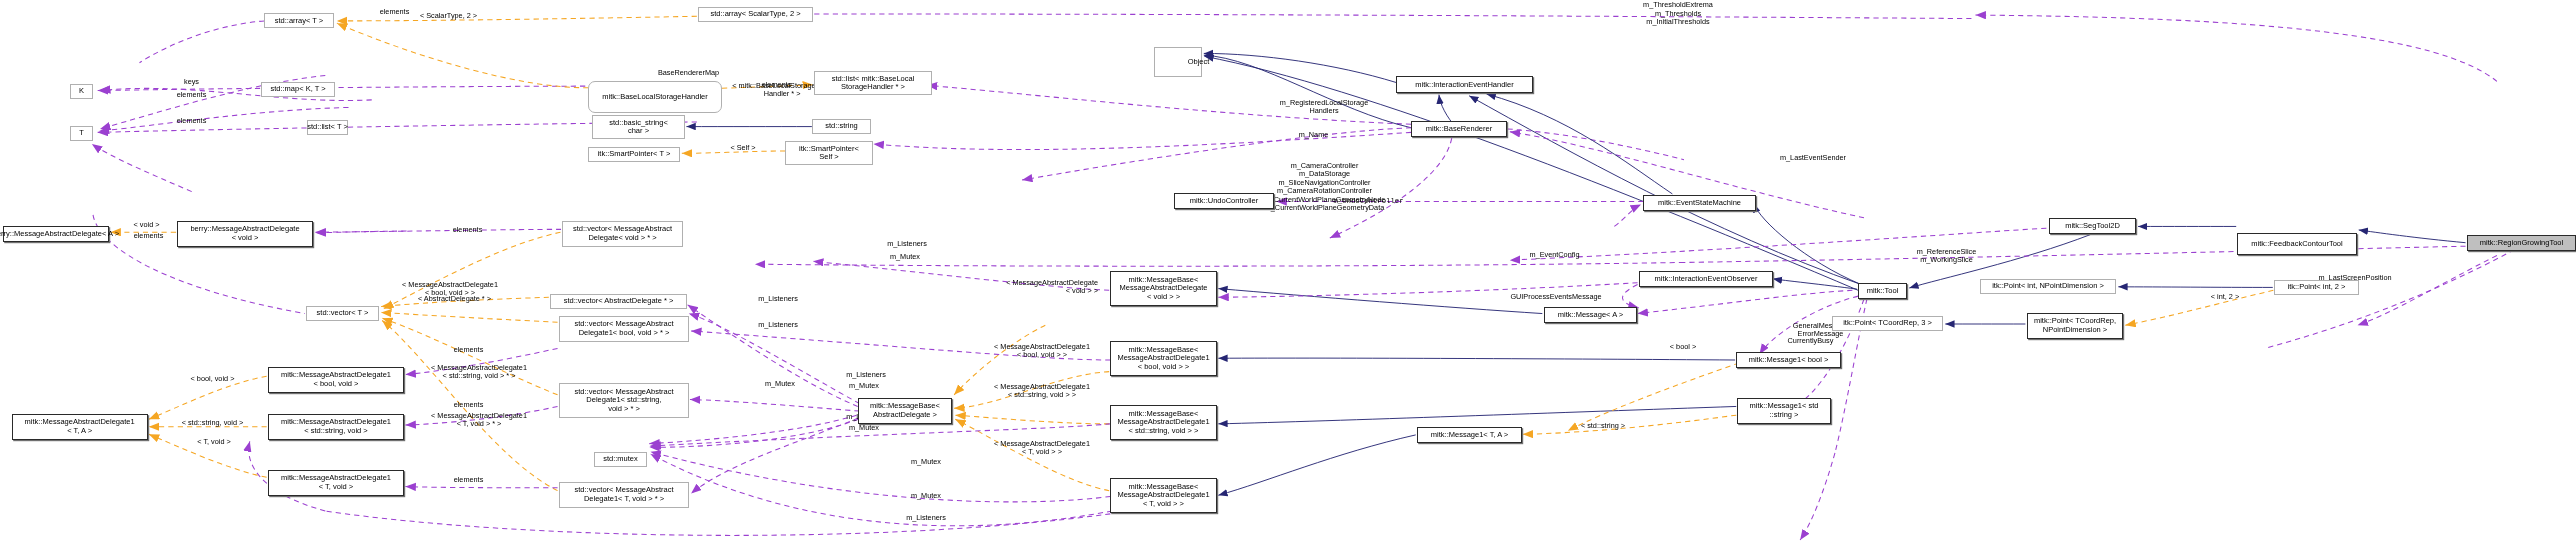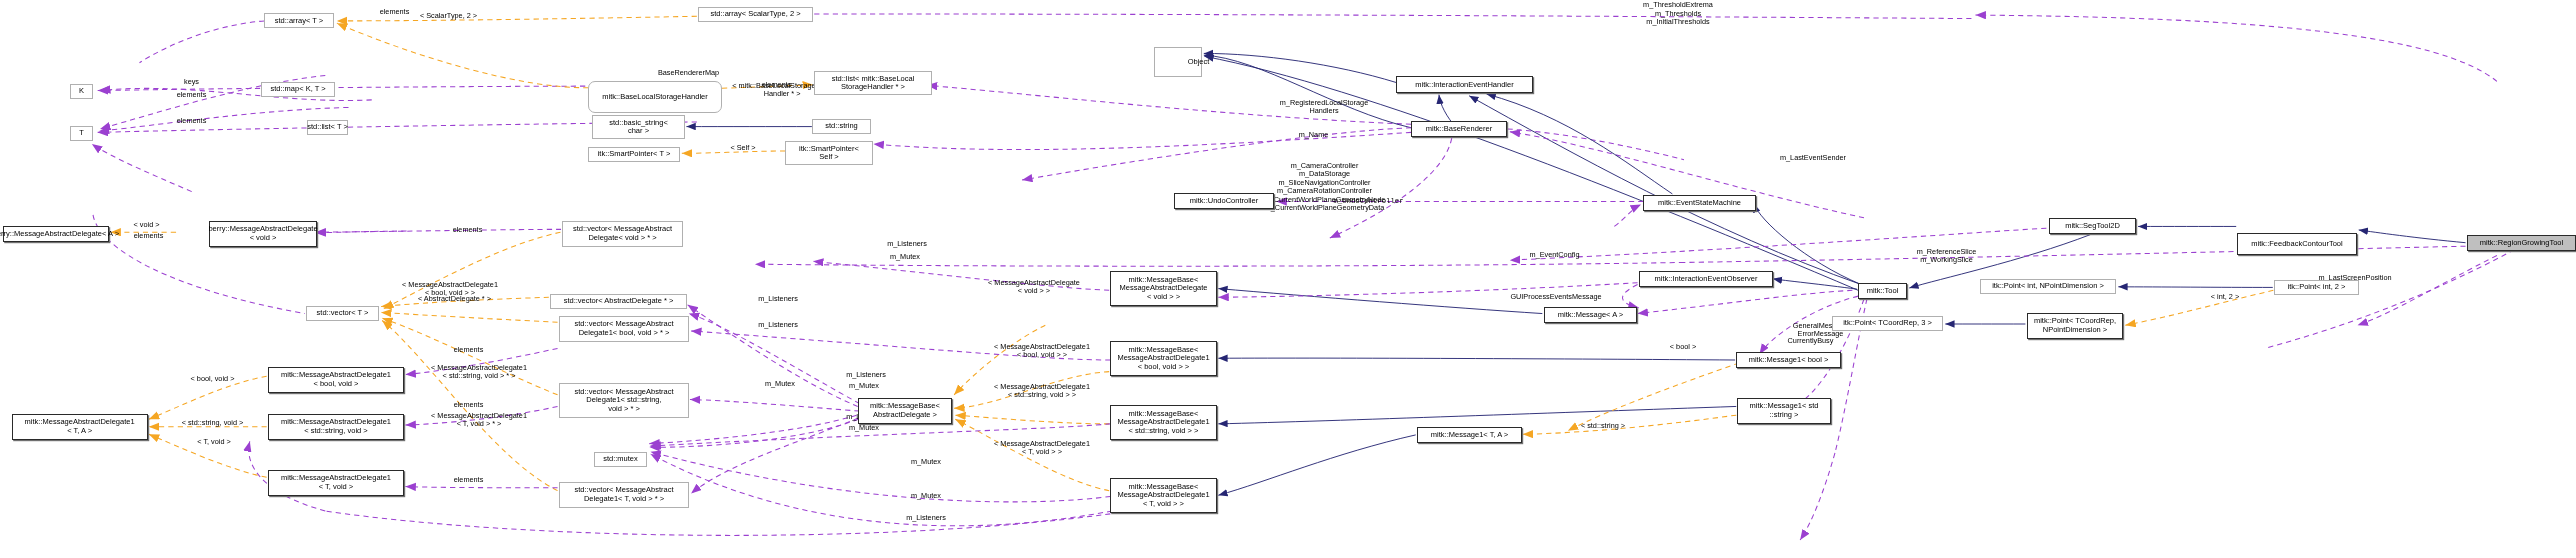--- a/index.html
+++ b/index.html
@@ -223,21 +223,21 @@
       <div class="node tpl" style="left: 812px; top: 119px; width: 59px; height: 15px;">std::string</div>
       <div class="node tpl" style="left: 588px; top: 147px; width: 92px; height: 15px;">itk::SmartPointer&lt; T &gt;</div>
       <div class="node tpl" style="left: 785px; top: 141px; width: 88px; height: 24.4px;">itk::SmartPointer&lt;
 Self &gt;</div>
       <div class="node cls" style="left: 1174px; top: 193px; width: 100px; height: 16.3px;">mitk::UndoController</div>
       <div class="node cls" style="left: 1643px; top: 195px; width: 113px; height: 16.3px; text-align: right;">mitk::EventStateMachine</div>
       <div class="node cls" style="left: 2049px; top: 218px; width: 87px; height: 16.3px;">mitk::SegTool2D</div>
       <div class="node cls" style="left: 2237px; top: 233px; width: 120px; height: 22px;">mitk::FeedbackContourTool</div>
       <div class="node focus" style="left: 2467px; top: 235px; width: 109px; height: 16.3px;">mitk::RegionGrowingTool</div>
       <div class="node cls" style="left: 2.9px; top: 226px; width: 106px; height: 16.3px;">berry::MessageAbstractDelegate&lt; A &gt;</div>
-      <div class="node cls" style="left: 177px; top: 221px; width: 108px; height: 25.6px; margin-left: 32px;">berry::MessageAbstractDelegate
+      <div class="node cls" style="left: 177px; top: 221px; width: 136px; height: 25.6px;">berry::MessageAbstractDelegate
 &lt; void &gt;</div>
       <div class="node tpl" style="left: 562px; top: 221px; width: 121px; height: 25.6px;">std::vector&lt; MessageAbstract
 Delegate&lt; void &gt; * &gt;</div>
       <div class="node tpl" style="left: 306px; top: 306px; width: 73px; height: 15px;">std::vector&lt; T &gt;</div>
       <div class="node tpl" style="left: 550px; top: 294px; width: 137px; height: 15px;">std::vector&lt; AbstractDelegate * &gt;</div>
       <div class="node tpl" style="left: 559px; top: 316px; width: 130px; height: 25.6px;">std::vector&lt; MessageAbstract
 Delegate1&lt; bool, void &gt; * &gt;</div>
       <div class="node tpl" style="left: 559px; top: 383px; width: 130px; height: 35px;">std::vector&lt; MessageAbstract
 Delegate1&lt; std::string,
 void &gt; * &gt;</div>
@@ -297,21 +297,21 @@
 m_DataStorage
 m_SliceNavigationController
 m_CameraRotationController
 m_CurrentWorldPlaneGeometryNode
 m_CurrentWorldPlaneGeometryData</div>
       <div class="edge-label" style="left: 1322px; top: 197px; width: 93px; font-family: Liberation Mono, monospace;">m_UndoController</div>
       <div class="edge-label" style="left: 1765px; top: 154px; width: 96px;">m_LastEventSender</div>
       <div class="edge-label" style="left: 1517px; top: 238px; width: 75px; margin-top: 13px;">m_EventConfig</div>
       <div class="edge-label" style="left: 875px; top: 240px; width: 64px;">m_Listeners</div>
       <div class="edge-label" style="left: 877px; top: 253px; width: 56px;">m_Mutex</div>
-      <div class="edge-label" style="left: 970px; top: 279px; width: 128px;">&lt; MessageAbstractDelegate
+      <div class="edge-label" style="left: 970px; top: 279px; width: 128px; text-align: right;">&lt; MessageAbstractDelegate
 &lt; void &gt; &gt;</div>
       <div class="edge-label" style="left: 124px; top: 221px; width: 45px;">&lt; void &gt;</div>
       <div class="edge-label" style="left: 121px; top: 232px; width: 55px;">elements</div>
       <div class="edge-label" style="left: 440px; top: 226px; width: 55px;">elements</div>
       <div class="edge-label" style="left: 389px; top: 281px; width: 122px;">&lt; MessageAbstractDelegate1
 &lt; bool, void &gt; &gt;</div>
       <div class="edge-label" style="left: 402px; top: 295px; width: 105px;">&lt; AbstractDelegate * &gt;</div>
       <div class="edge-label" style="left: 746px; top: 295px; width: 64px;">m_Listeners</div>
       <div class="edge-label" style="left: 746px; top: 321px; width: 64px;">m_Listeners</div>
       <div class="edge-label" style="left: 834px; top: 371px; width: 64px;">m_Listeners</div>

